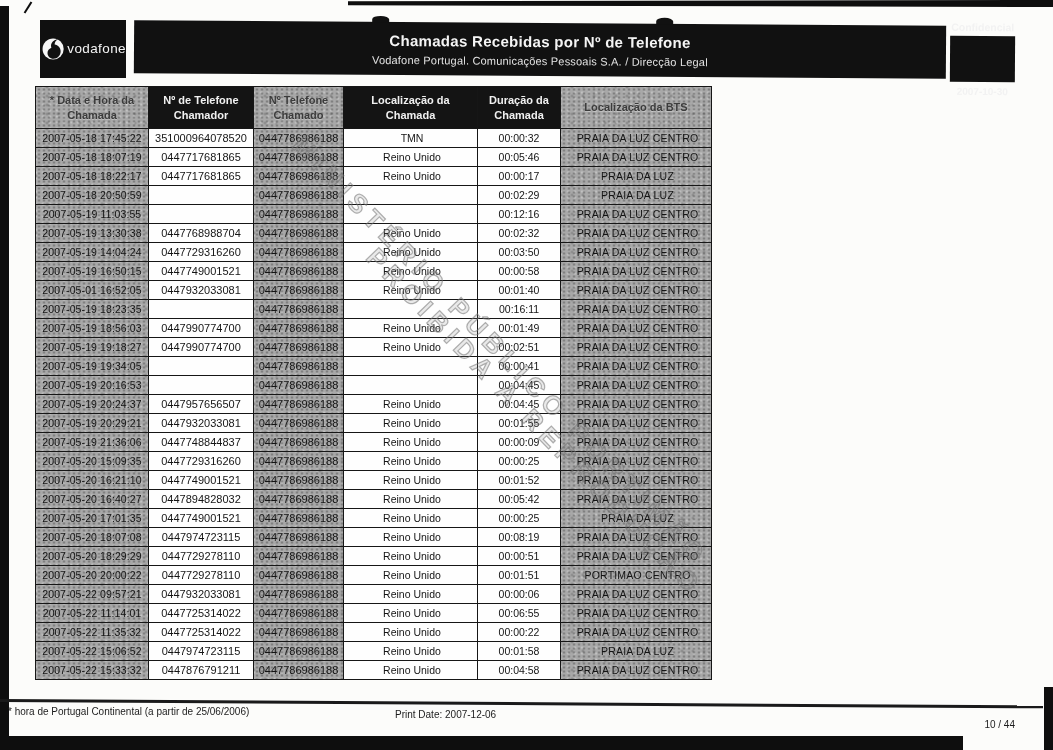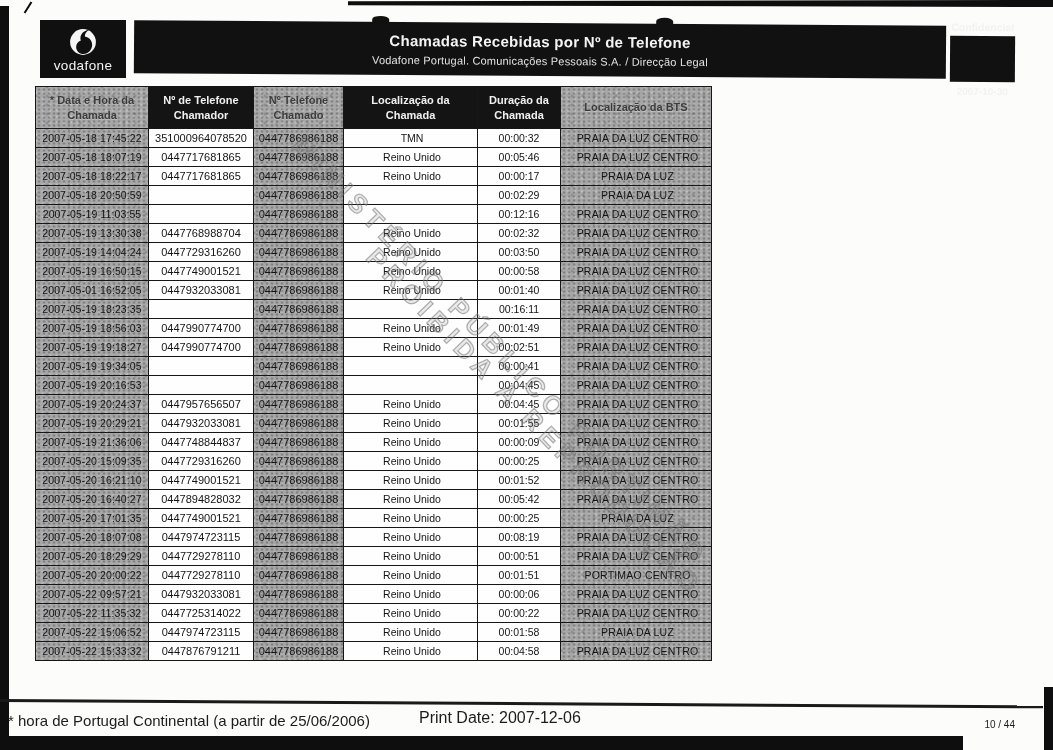--- a/index.html
+++ b/index.html
@@ -9,21 +9,21 @@
   }
   
   .artifact{position:absolute;background:#0e0e0e;}
   .left-bar{left:0;top:6px;width:9px;height:730px;}
   .bottom-bar{left:0;top:736px;width:963px;height:14px;}
   .right-bar{left:1044px;top:687px;width:9px;height:63px;}
   .top-strip{left:348px;top:0;width:705px;height:7px;clip-path:polygon(0 18%,100% 0,100% 100%,0 75%);}
   .tick{left:27px;top:1px;width:2px;height:13px;transform:rotate(32deg);}
   
   .logo-box{position:absolute;left:40px;top:20px;width:86px;height:58px;background:#101010;
-    display:flex;flex-direction:column;align-items:center;justify-content:center;gap:1px;}
+    display:flex;flex-direction:row;align-items:center;justify-content:center;gap:1px;}
   .logo-text{color:#f4f4f4;font-size:13.5px;letter-spacing:.4px;line-height:1;}
   .title-bar{position:absolute;left:134px;top:23px;width:812px;height:53px;background:#111;
     transform:rotate(.4deg);display:flex;flex-direction:column;align-items:center;justify-content:center;}
   .bump{position:absolute;top:-6px;width:17px;height:7px;background:#111;border-radius:50% 50% 0 0;}
   .bump1{left:238px;} .bump2{left:522px;}
   .doc-title{color:#f5f5f5;font-size:15px;font-weight:bold;letter-spacing:.3px;}
   .doc-subtitle{color:#e2e2e2;font-size:11px;margin-top:5px;letter-spacing:.2px;}
   .conf-box{position:absolute;left:950px;top:36px;width:65px;height:46px;background:#111;
     transform:rotate(.4deg);display:flex;flex-direction:column;align-items:center;justify-content:center;gap:5px;}
   .conf-label{color:#f2f2f2;font-size:10.5px;font-weight:bold;}
@@ -56,22 +56,22 @@
   
   .wm{position:absolute;transform:rotate(46deg);transform-origin:0 0;white-space:nowrap;
     font-size:26px;font-weight:bold;letter-spacing:6px;
     color:rgba(125,125,125,.16);-webkit-text-stroke:1.2px rgba(115,115,115,.55);
     z-index:6;pointer-events:none;}
   .wm1{left:308px;top:130px;}
   .wm2{left:382px;top:242px;}
   
   .footer-line{position:absolute;left:0;top:699px;width:1043px;height:2.5px;background:#1a1a1a;
     transform:rotate(.35deg);transform-origin:left center;}
-  .footnote{position:absolute;left:8px;top:706px;font-size:15px;color:#1c1c1c;margin-top:6px;}
-  .print-date{position:absolute;left:395px;top:709px;font-size:16px;color:#1c1c1c;margin-left:24px;}
+  .footnote{position:absolute;left:8px;top:706px;font-size:10px;color:#1c1c1c;}
+  .print-date{position:absolute;left:395px;top:709px;font-size:10px;color:#1c1c1c;}
   .page-num{position:absolute;left:940px;top:719px;width:75px;text-align:right;font-size:10px;color:#1c1c1c;}
 </style>
 </head>
 <body>
 
 <div class="page">
 
   <div class="artifact left-bar"></div>
   <div class="artifact top-strip"></div>
   <div class="artifact tick"></div>
@@ -311,20 +311,28 @@
           </tr>
           <tr>
             <td class="cell-center c-date speck">2007-05-22 09:57:21</td>
             <td class="cell-white cell-center c-num">0447932033081</td>
             <td class="cell-center c-num speck">0447786986188</td>
             <td class="cell-white cell-left">Reino Unido</td>
             <td class="cell-white cell-center">00:00:06</td>
             <td class="cell-left c-bts speck">PRAIA DA LUZ CENTRO</td>
           </tr>
           <tr>
+            <td class="cell-center c-date speck">2007-05-22 11:14:01</td>
+            <td class="cell-white cell-center c-num">0447725314022</td>
+            <td class="cell-center c-num speck">0447786986188</td>
+            <td class="cell-white cell-left">Reino Unido</td>
+            <td class="cell-white cell-center">00:06:55</td>
+            <td class="cell-left c-bts speck">PRAIA DA LUZ CENTRO</td>
+          </tr>
+          <tr>
             <td class="cell-center c-date speck">2007-05-22 11:35:32</td>
             <td class="cell-white cell-center c-num">0447725314022</td>
             <td class="cell-center c-num speck">0447786986188</td>
             <td class="cell-white cell-left">Reino Unido</td>
             <td class="cell-white cell-center">00:00:22</td>
             <td class="cell-left c-bts speck">PRAIA DA LUZ CENTRO</td>
           </tr>
           <tr>
             <td class="cell-center c-date speck">2007-05-22 15:06:52</td>
             <td class="cell-white cell-center c-num">0447974723115</td>

